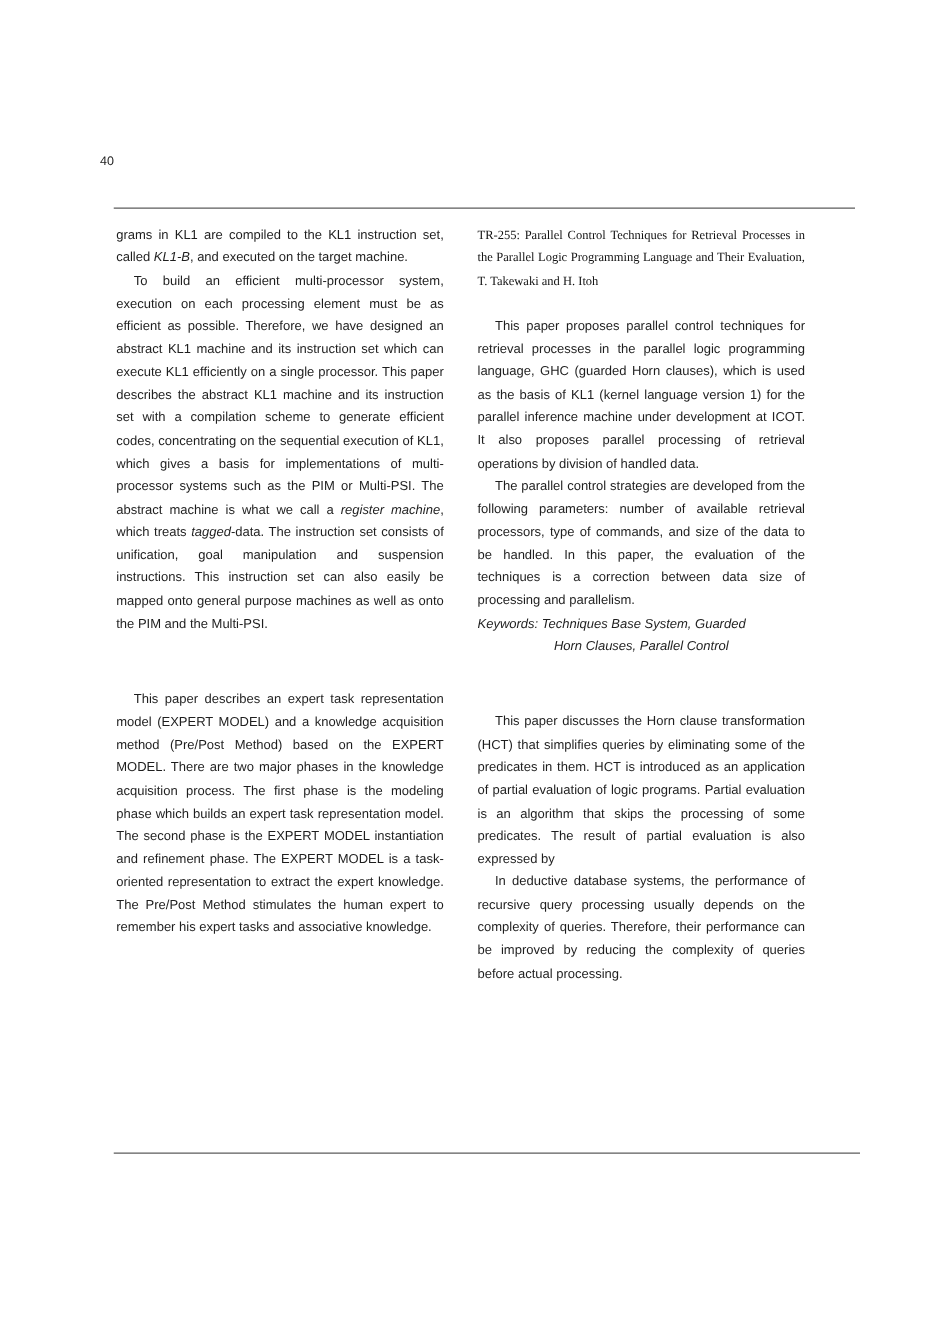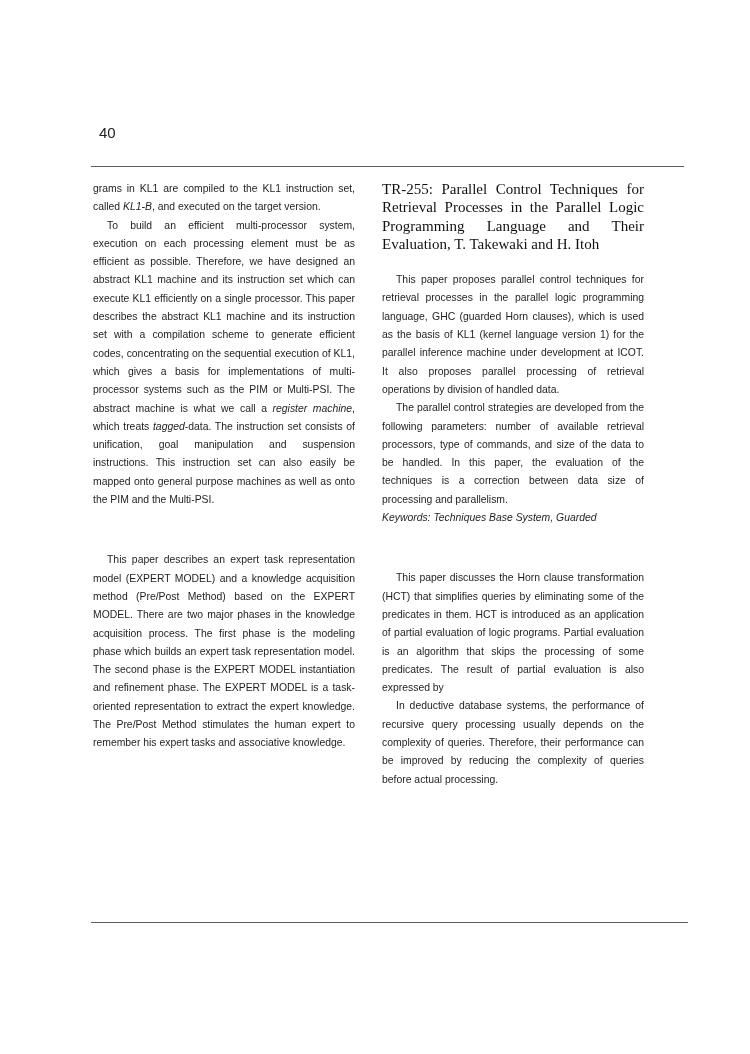--- a/index.html
+++ b/index.html
@@ -1,53 +1,53 @@
 <!DOCTYPE html>
 <html><head>
 <meta charset="utf-8">
 <style>
   html, body { margin: 0; padding: 0; background: #ffffff; }
   body { width: 750px; height: 1054px; position: relative; overflow: hidden; color: #1a1a1a; }
-  .page-number { position: absolute; left: 99px; top: 124px; font-family: "Liberation Sans", sans-serif; font-size: 15px; color: #222; }
+  .page-number { position: absolute; left: 80px; top: 124px; font-family: "Liberation Sans", sans-serif; font-size: 10px; color: #222; }
   .rule { position: absolute; height: 1px; background: #333; opacity: 0.8; }
   .rule.top { left: 91px; width: 593px; top: 166px; }
   .rule.bottom { left: 91px; width: 597px; top: 922px; }
   .col { position: absolute; top: 180px; width: 262px; font-family: "Liberation Sans", sans-serif; font-size: 10.4px; line-height: 18.3px; text-align: justify; color: #1e1e1e; }
   .col.left { left: 93px; }
   .col.right { left: 382px; }
   .col p { margin: 0; }
   .indent { text-indent: 14px; }
-  .heading { font-family: "Liberation Serif", serif; font-size: 15px; line-height: 18.3px; text-align: justify; color: #111; margin: 0; }
+  .heading { font-family: "Liberation Serif", serif; font-size: 10px; line-height: 18.3px; text-align: justify; color: #111; margin: 0; }
   .gap-lg { height: 24px; }
   .gap-md { height: 18px; }
   .kw { font-style: italic; }
   .kw-indent { display: block; text-align: center; font-style: italic; }
   em { }
 </style>
 </head>
 <body>
 
 <div class="page-number">40</div>
 <div class="rule top"></div>
 
 <div class="col left">
-  <p><span>grams in KL1 are compiled to the KL1 instruction set, called </span><em>KL1-B</em><span>, and executed on the target version.</span></p>
+  <p><span>grams in KL1 are compiled to the KL1 instruction set, called </span><em>KL1-B</em><span>, and executed on the target machine.</span></p>
   <p class="indent"><span>To build an efficient multi-processor system, execution on each processing element must be as efficient as possible. Therefore, we have designed an abstract KL1 machine and its instruction set which can execute KL1 efficiently on a single processor. This paper describes the abstract KL1 machine and its instruction set with a compilation scheme to generate efficient codes, concentrating on the sequential execution of KL1, which gives a basis for implementations of multi-processor systems such as the PIM or Multi-PSI. The abstract machine is what we call a </span><em>register machine</em><span>, which treats </span><em>tagged</em><span>-data. The instruction set consists of unification, goal manipulation and suspension instructions. This instruction set can also easily be mapped onto general purpose machines as well as onto the PIM and the Multi-PSI.</span></p>
 
   <div class="gap-lg"></div>
   <div class="gap-md"></div>
   <p class="indent">This paper describes an expert task representation model (EXPERT MODEL) and a knowledge acquisition method (Pre/Post Method) based on the EXPERT MODEL. There are two major phases in the knowledge acquisition process. The first phase is the modeling phase which builds an expert task representation model. The second phase is the EXPERT MODEL instantiation and refinement phase. The EXPERT MODEL is a task-oriented representation to extract the expert knowledge. The Pre/Post Method stimulates the human expert to remember his expert tasks and associative knowledge.</p>
 </div>
 
 <div class="col right">
   <p class="heading">TR-255: Parallel Control Techniques for Retrieval Processes in the Parallel Logic Programming Language and Their Evaluation, T. Takewaki and H. Itoh</p>
   <div class="gap-md"></div>
   <p class="indent">This paper proposes parallel control techniques for retrieval processes in the parallel logic programming language, GHC (guarded Horn clauses), which is used as the basis of KL1 (kernel language version 1) for the parallel inference machine under development at ICOT. It also proposes parallel processing of retrieval operations by division of handled data.</p>
   <p class="indent">The parallel control strategies are developed from the following parameters: number of available retrieval processors, type of commands, and size of the data to be handled. In this paper, the evaluation of the techniques is a correction between data size of processing and parallelism.</p>
-  <p class="kw"><span>Keywords:</span> <span>Techniques Base System, Guarded</span></p>
+  <p class="kw"><span>Keywords:</span> <span>Techniques Base System, Guarded</span><span class="kw-indent">Horn Clauses, Parallel Control</span></p>
 
   <div class="gap-lg"></div>
   <div class="gap-md"></div>
   <p class="indent">This paper discusses the Horn clause transformation (HCT) that simplifies queries by eliminating some of the predicates in them. HCT is introduced as an application of partial evaluation of logic programs. Partial evaluation is an algorithm that skips the processing of some predicates. The result of partial evaluation is also expressed by</p>
   <p class="indent">In deductive database systems, the performance of recursive query processing usually depends on the complexity of queries. Therefore, their performance can be improved by reducing the complexity of queries before actual processing.</p>
 </div>
 
 <div class="rule bottom"></div>
 
 </body></html>

